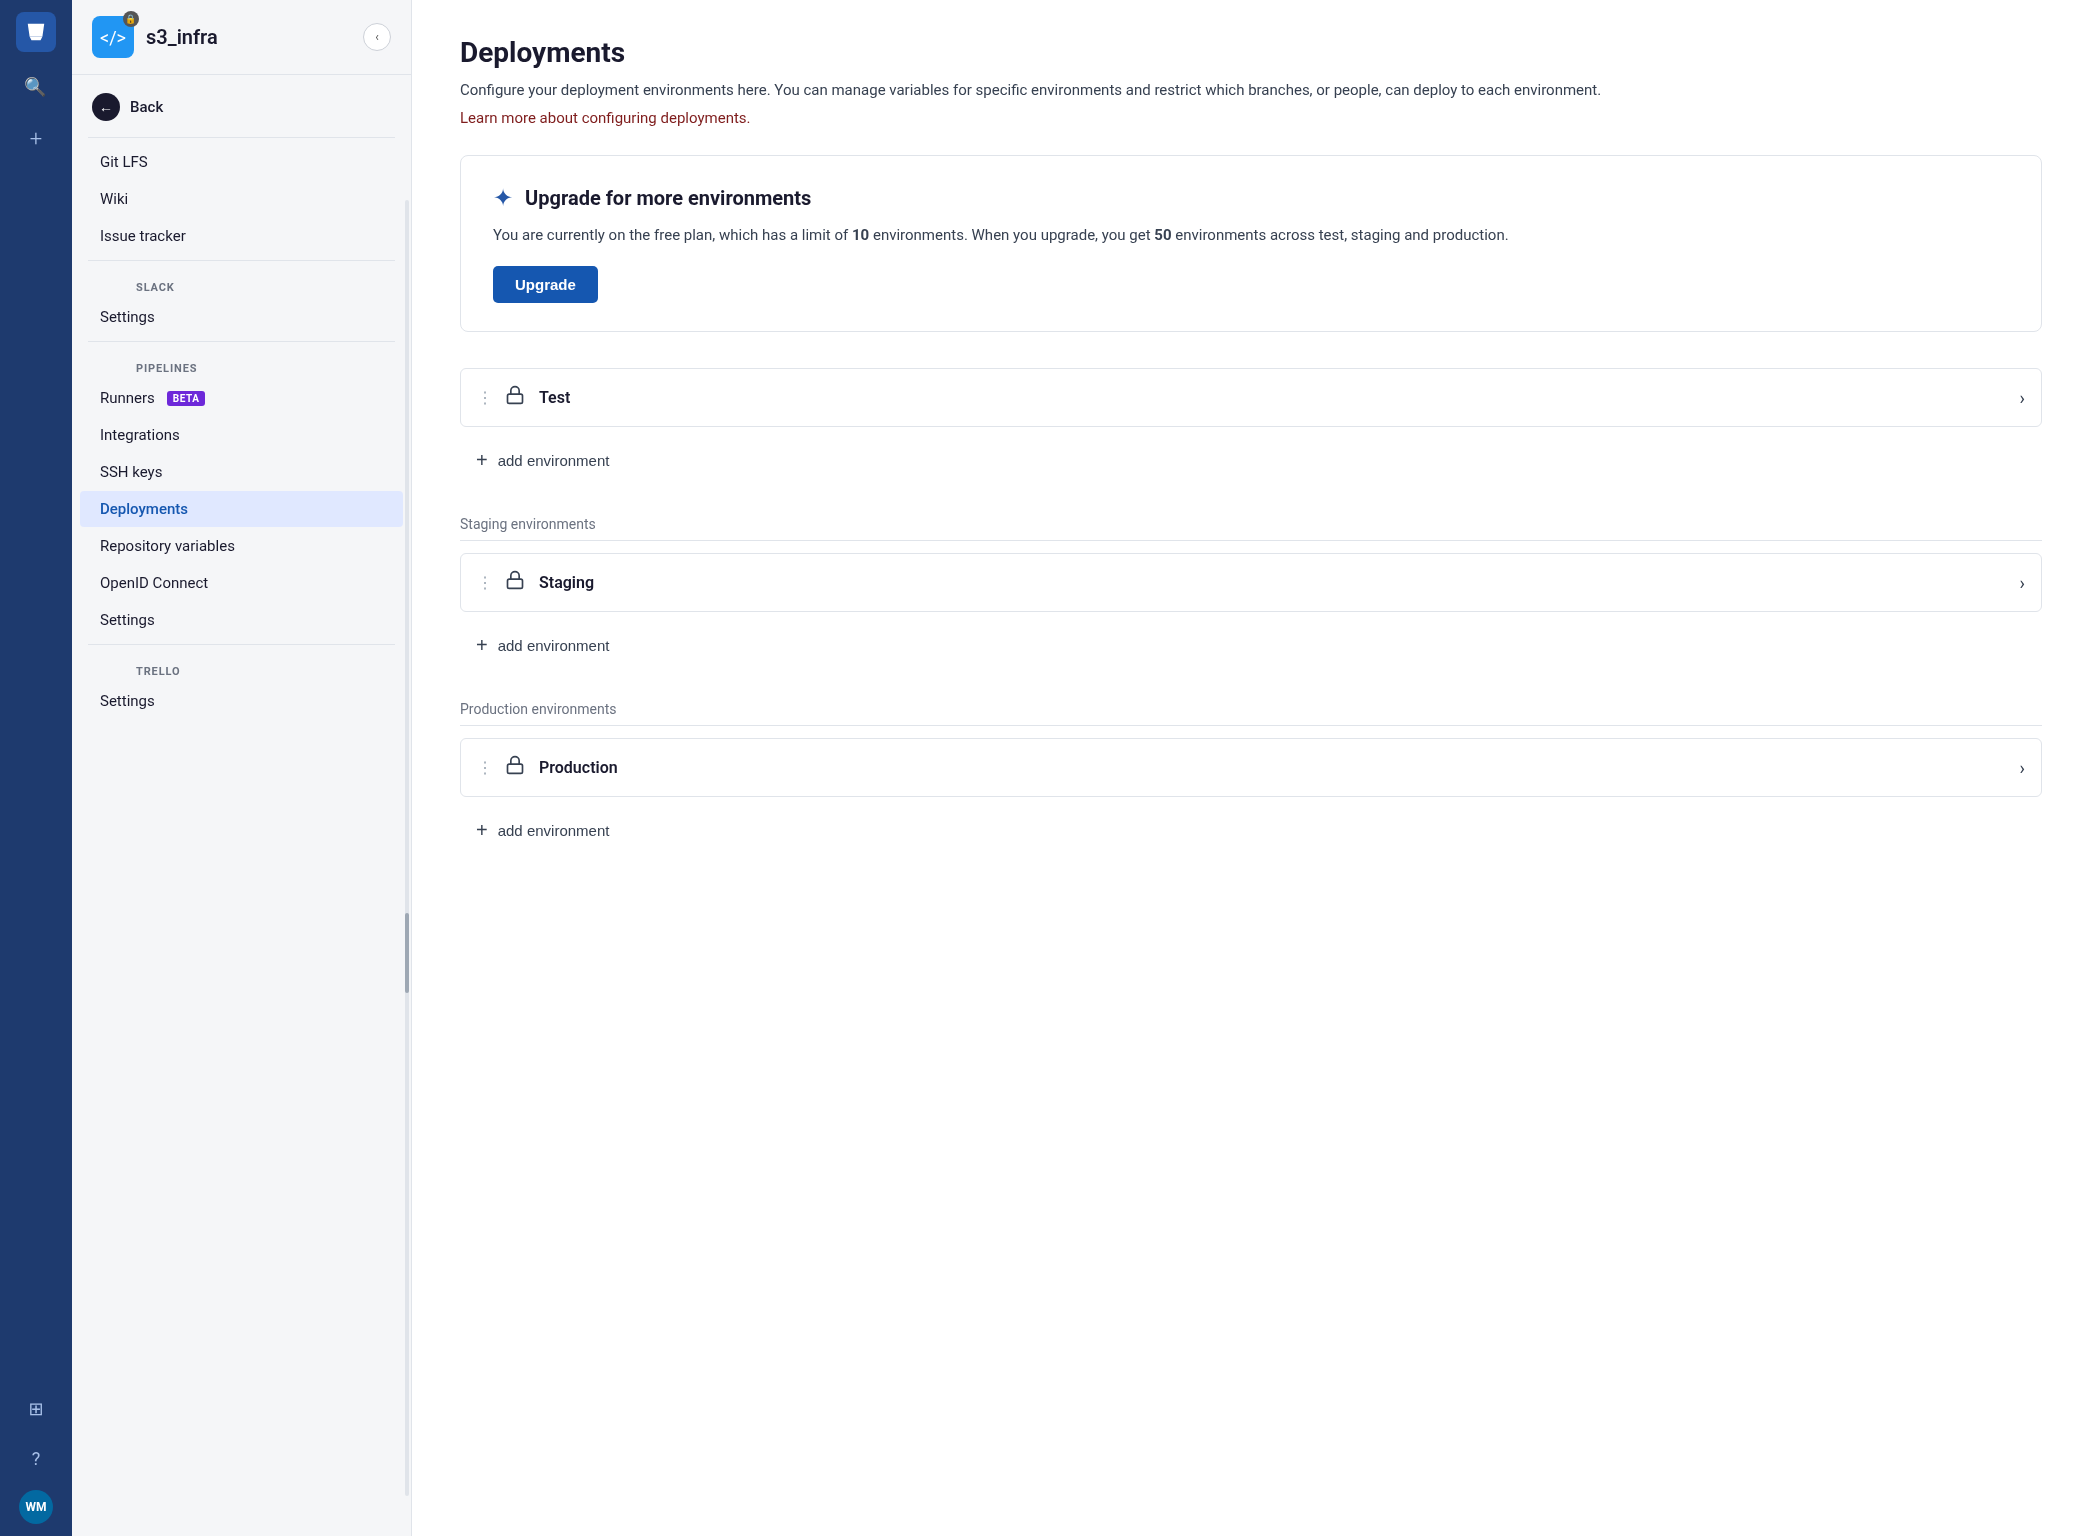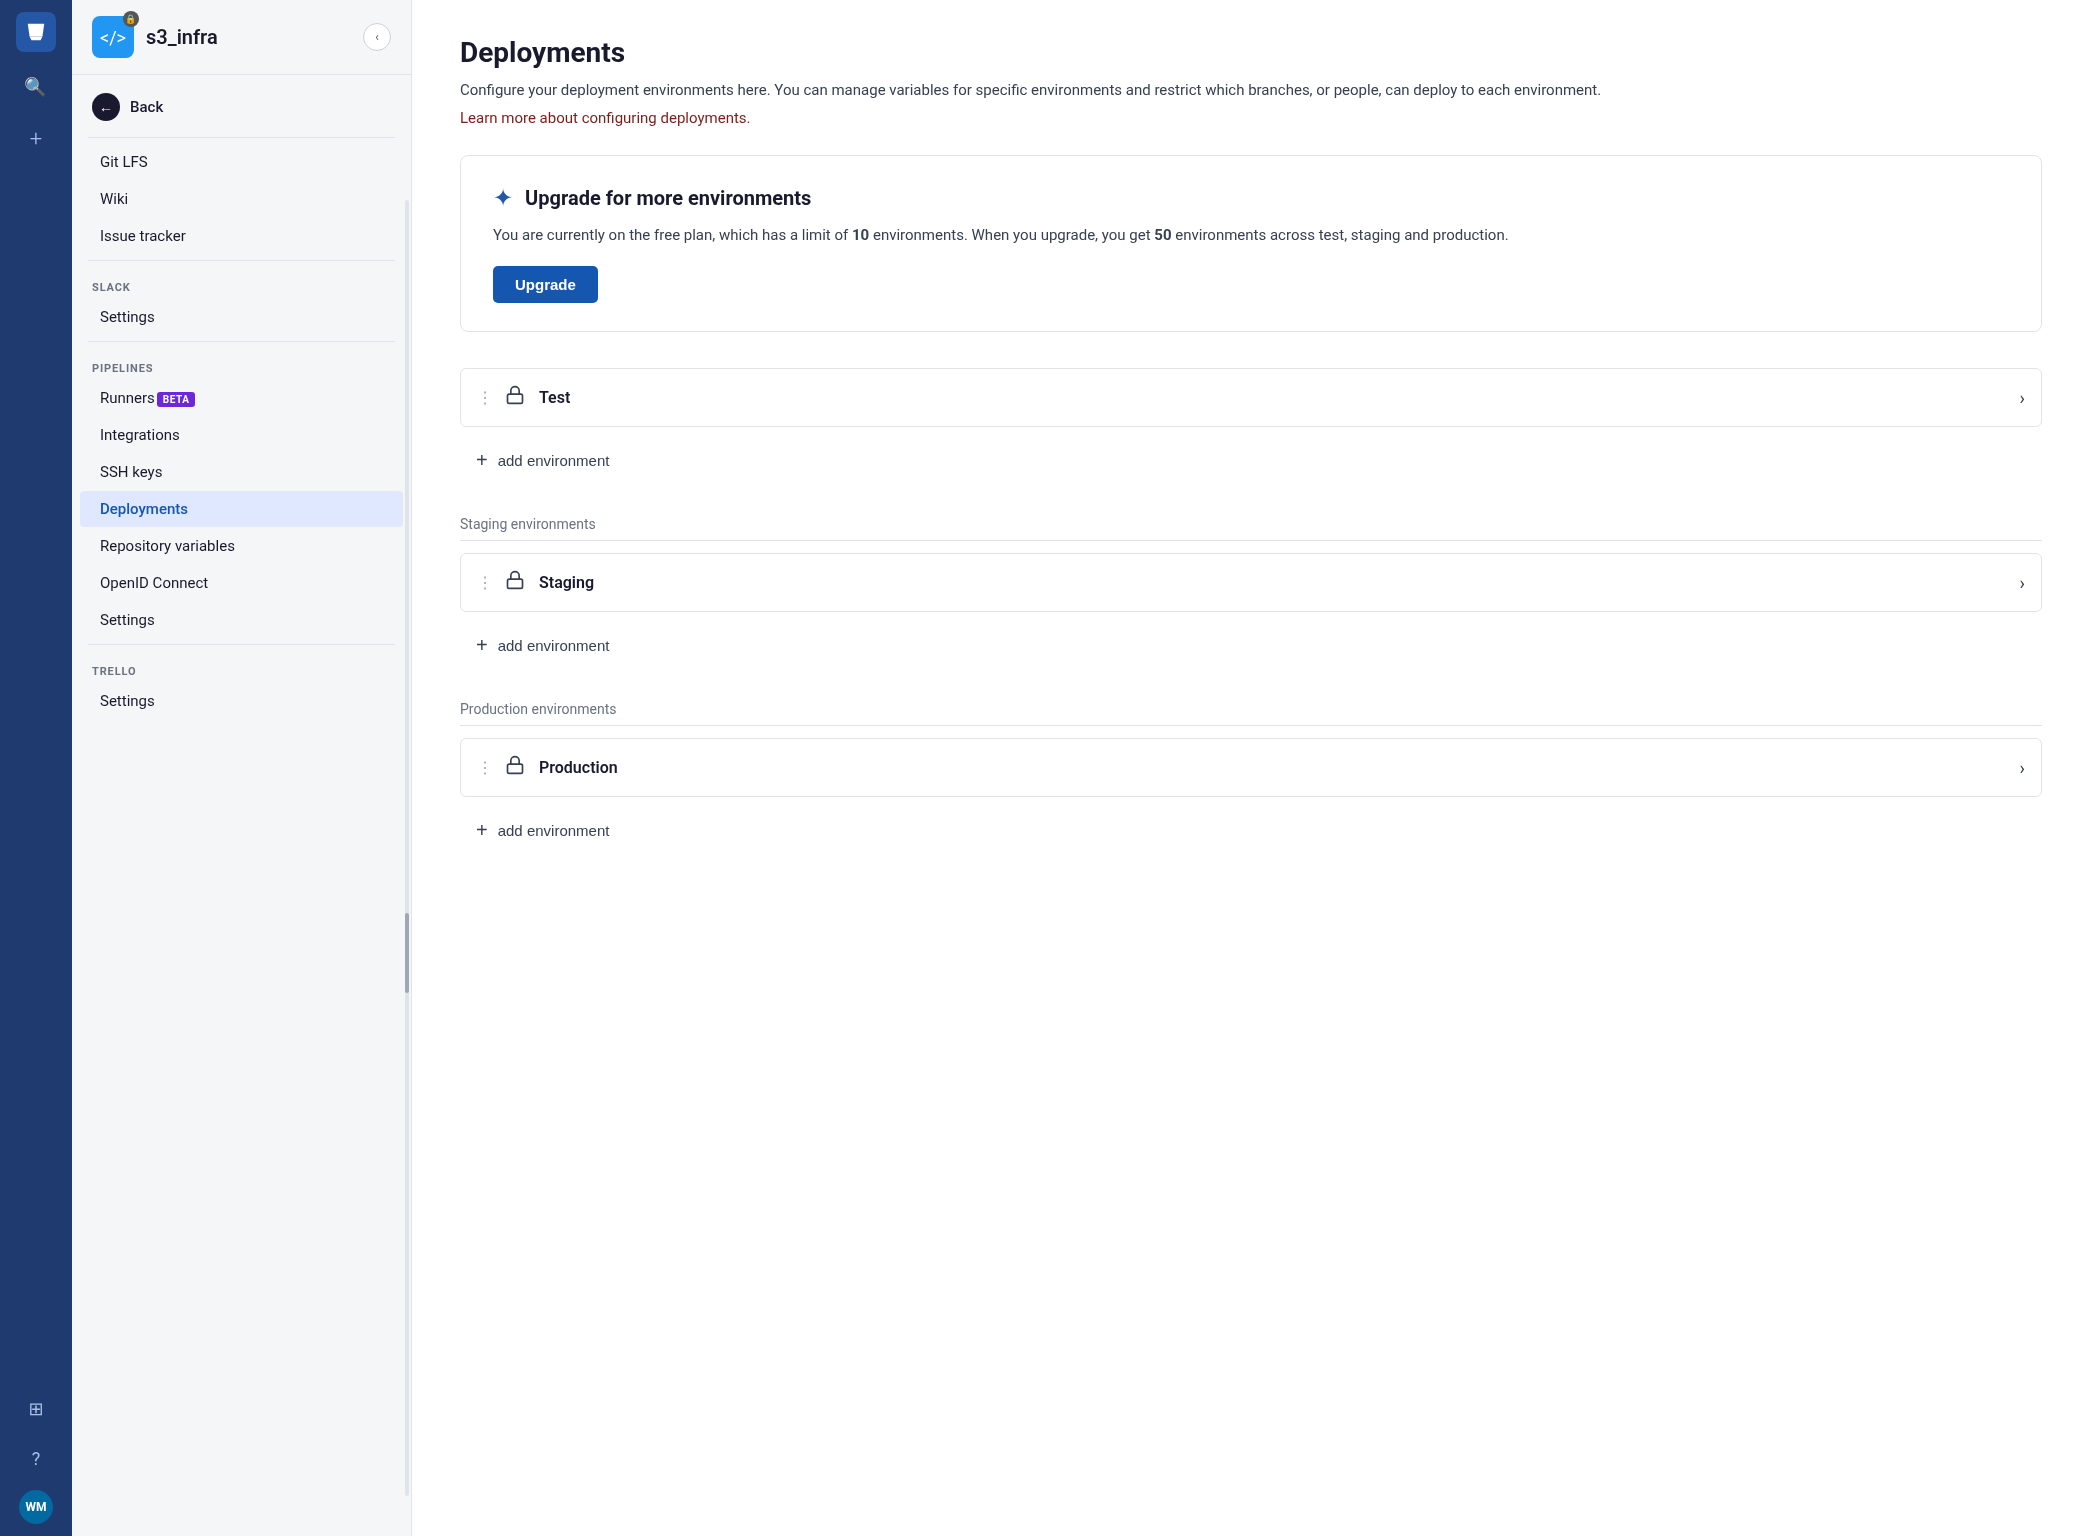--- a/index.html
+++ b/index.html
@@ -131,23 +131,24 @@
       color: #1557b0;
       font-weight: 500;
     }
     .sidebar-section-label {
       padding: 14px 20px 4px;
       font-size: 11px;
       font-weight: 700;
       letter-spacing: 0.08em;
       color: #6b7280;
       text-transform: uppercase;
+      margin-left: 44px;
     }
     .sidebar-item-row {
-      display: flex; align-items: flex-end; gap: 2px;
+      display: flex; align-items: center; gap: 12px;
       padding: 9px 20px;
       font-size: 15px;
       color: #1a1a2e;
       cursor: pointer;
       border-radius: 4px;
       margin: 1px 8px;
     }
     .beta-badge {
       background: #6d28d9;
       color: white;

